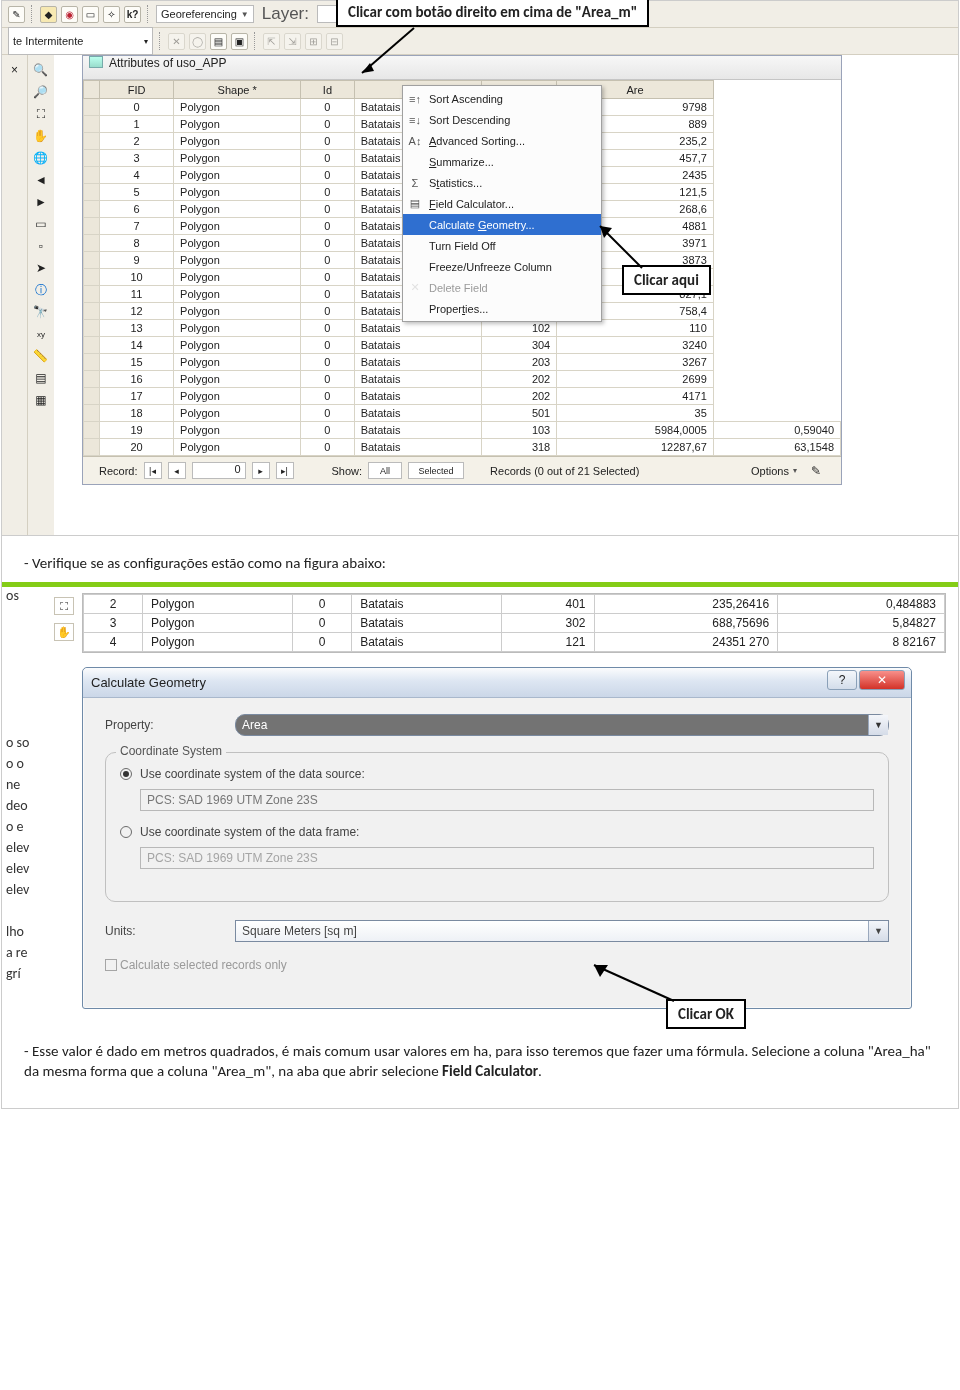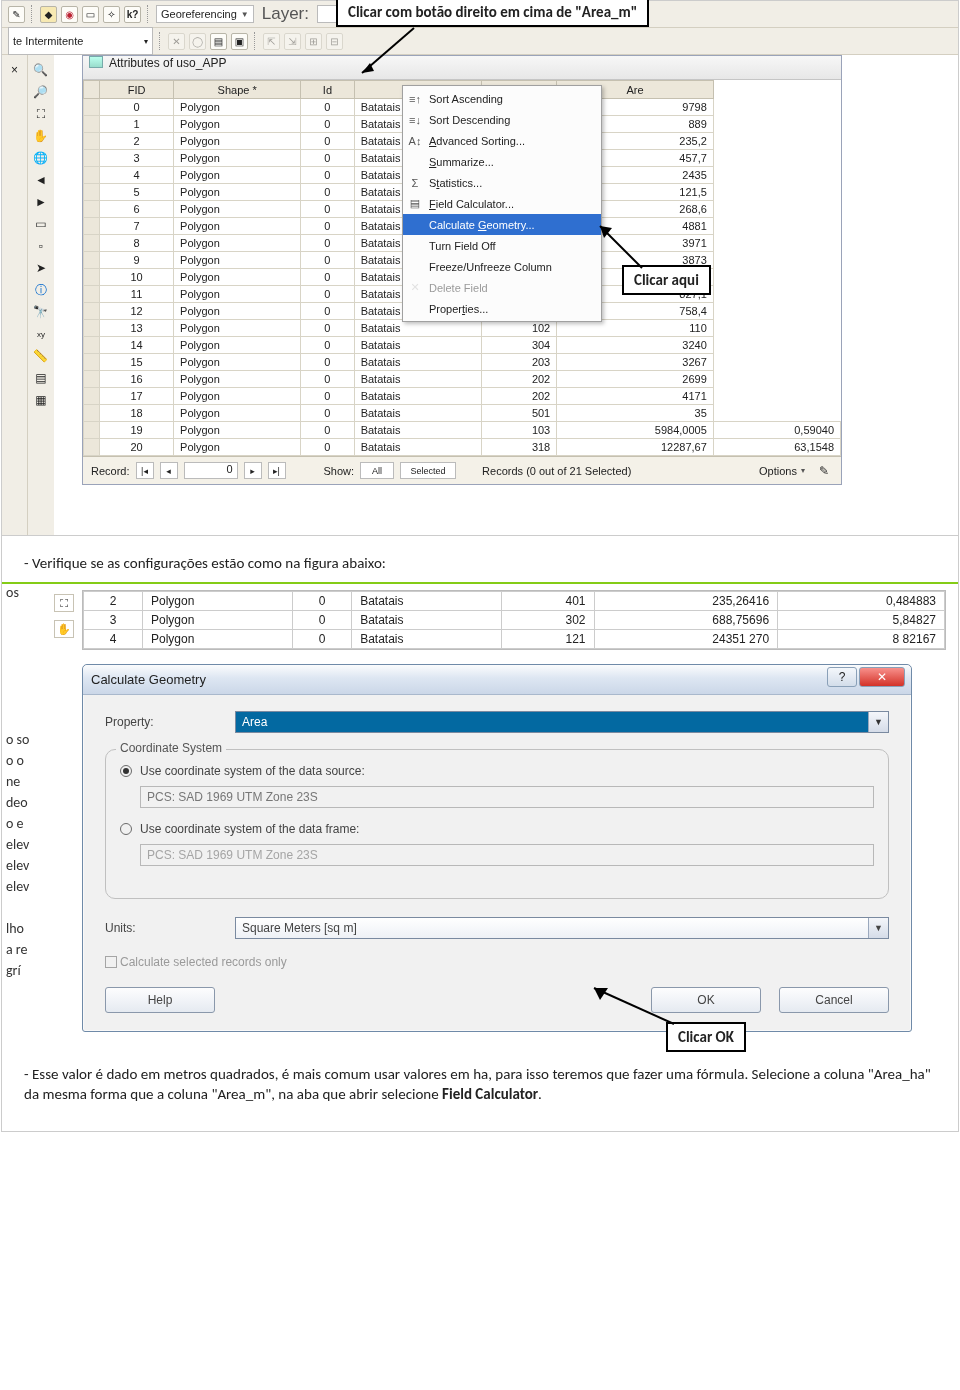--- a/index.html
+++ b/index.html
@@ -35,21 +35,21 @@
   .attrwin .titlebar{height:24px;background:linear-gradient(#f7f7f7,#e7e7e7);display:flex;align-items:flex-start;padding:0 6px;gap:6px;border-bottom:1px solid #c5c5c5;}
   .tbl-ico{width:14px;height:12px;border:1px solid #7aa;background:linear-gradient(#bfe,#9dc);}
   .attrwin .title{font-size:12px;}
   .attrwin .table-wrap{overflow:auto;}
   table.attr{border-collapse:collapse;width:100%;font-size:11px;}
   table.attr th{background:#ece7da;border:1px solid #c5c0b0;padding:2px 6px;font-weight:400;text-align:center;height:18px;white-space:nowrap;}
   table.attr td{border:1px solid #d8d4c6;padding:1px 6px;text-align:right;height:17px;white-space:nowrap;}
   table.attr td:first-child{width:16px;background:#ece7da;}
   table.attr td.l{text-align:left;}
   table.attr td.c{text-align:center;}
-  .attrwin .footer{display:flex;align-items:center;height:28px;background:#f4f1e8;border-top:1px solid #c5c0b0;padding:0 8px;gap:6px;font-size:11px;}
+  .attrwin .footer{display:flex;align-items:center;height:28px;background:#f4f1e8;border-top:1px solid #c5c0b0;padding:0 16px;gap:6px;font-size:11px;}
   .rec-btn{width:18px;height:17px;border:1px solid #bbb;background:#fff;display:flex;align-items:center;justify-content:center;font-size:9px;}
   .rec-inp{width:54px;height:17px;border:1px solid #bbb;background:#fff;text-align:right;padding:0 4px;}
   .spacer{flex:1;}
 
   
   .ctx{position:absolute;left:348px;top:30px;width:200px;background:#fcfcfc;border:1px solid #a0a0a0;box-shadow:2px 2px 4px rgba(0,0,0,.25);padding:2px 0;}
   .ctx .item{display:flex;align-items:center;height:21px;padding:0 10px 0 26px;position:relative;font-size:11px;}
   .ctx .item .ico{position:absolute;left:5px;width:14px;text-align:center;font-size:11px;color:#555;}
   .ctx .item.selected{background:#2f6fd0;color:#fff;}
   .ctx .item.disabled{color:#9a9a9a;}
@@ -57,21 +57,21 @@
   u{text-decoration:underline;}
 
   
   .callout{position:absolute;background:#fff;border:2px solid #000;padding:4px 10px;font-family:Calibri,sans-serif;font-size:15px;font-weight:600;}
   .arrow{position:absolute;pointer-events:none;}
 
   
   .bodytxt{font-family:Calibri,sans-serif;font-size:15px;padding:18px 22px 10px 22px;}
 
   
-  .fig2{position:relative;border-top:2px solid #84cc16;display:flex;}
+  .fig2{position:relative;border-top:5px solid #84cc16;display:flex;}
   .fig2 .leftcol{width:44px;background:#fff;font-family:Calibri,sans-serif;font-size:14px;color:#333;padding-left:4px;}
   .fig2 .leftcol div{height:21px;white-space:nowrap;overflow:hidden;}
   .fig2 .rightarea{flex:1;position:relative;padding:6px 12px 18px 0;}
 
   .snip{border:1px solid #bbb;background:#fff;}
   .snip table{border-collapse:collapse;width:100%;font-size:12px;}
   .snip th,.snip td{border:1px solid #ccc;padding:2px 8px;text-align:right;}
   .snip td.l,.snip th.l{text-align:left;}
   .snip td.c,.snip th.c{text-align:center;}
 
@@ -79,21 +79,21 @@
   .dlg{position:relative;margin-top:14px;width:830px;border:1px solid #6f8aa8;border-radius:5px 5px 3px 3px;background:#f1f1f1;box-shadow:0 0 0 1px rgba(255,255,255,.6) inset;}
   .dlg .titlebar{height:30px;background:linear-gradient(#fbfcfd,#dde6f2 45%,#cbd7e8);border-bottom:1px solid #a9b8cc;border-radius:5px 5px 0 0;display:flex;align-items:center;padding:0 8px;position:relative;}
   .dlg .titlebar .t{font-size:13px;}
   .dlg .winbtns{position:absolute;right:6px;top:2px;display:flex;gap:2px;}
   .winbtn{width:30px;height:20px;border:1px solid #8aa0b8;border-radius:3px;display:flex;align-items:center;justify-content:center;font-size:12px;background:linear-gradient(#f4f7fb,#d3ddea);}
   .winbtn.close{background:linear-gradient(#f8908b,#d33228);color:#fff;width:46px;}
   .dlg .body{padding:16px 22px 18px 22px;font-size:12px;color:#444;}
   .formrow{display:flex;align-items:center;margin-bottom:16px;}
   .formrow .lab{width:130px;}
   .sel{flex:1;height:22px;border:1px solid #7a8aa0;background:linear-gradient(#fff,#eef1f6);display:flex;align-items:center;padding:0 6px;position:relative;}
-  .sel.selected{background:#0369a1;color:#fff;}
+  .sel.selected{background:#737373;color:#fff;border-radius:10px;}
   .sel .arrbx{position:absolute;right:0;top:0;width:20px;height:100%;border-left:1px solid #9aa8bd;background:linear-gradient(#f4f6fa,#d5dce8);display:flex;align-items:center;justify-content:center;font-size:9px;}
   .sel.selected .arrbx{background:linear-gradient(#f4f6fa,#d5dce8);color:#333;}
   .grp{border:1px solid #c0c0c0;border-radius:10px;padding:14px 14px 18px 14px;margin-bottom:18px;position:relative;}
   .grp .legend{position:absolute;top:-9px;left:10px;background:#f1f1f1;padding:0 4px;font-size:12px;color:#555;}
   .radio{display:flex;align-items:center;gap:8px;margin-bottom:8px;}
   .radio .bullet{width:12px;height:12px;border:1px solid #6b6b6b;border-radius:50%;display:flex;align-items:center;justify-content:center;}
   .radio .bullet.on::after{content:"";width:6px;height:6px;border-radius:50%;background:#333;}
   .ro-box{height:22px;border:1px solid #b8b8b8;background:#f1f1f1;color:#777;display:flex;align-items:center;padding:0 6px;margin:4px 0 14px 20px;}
   .ro-box.dis{color:#a5a5a5;}
   .chk{display:flex;align-items:center;gap:3px;margin:8px 0 18px 0;color:#9a9a9a;}
@@ -583,26 +583,20 @@
                   <span>Square Meters [sq m]</span>
                   <div class="arrbx">▼</div>
                 </div>
               </div>
 
               <div class="chk">
                 <div class="box"></div>
                 <span>Calculate selected records only</span>
               </div>
 
-              <div class="btnrow">
-                <div class="push">Help</div>
-                <div class="gap"></div>
-                <div class="push">OK</div>
-                <div class="push">Cancel</div>
-              </div>
             </div>
           </div>
 
           <div class="callout" style="position:absolute;left:620px;bottom:-2px;">
             <span>Clicar OK</span>
           </div>
           <svg class="arrow" style="position:absolute;left:540px;bottom:18px;" width="100" height="50">
             <line x1="88" y1="42" x2="8" y2="6" stroke="#000" stroke-width="2"></line>
             <polygon points="8,6 22,6 14,18" fill="#000"></polygon>
           </svg>

